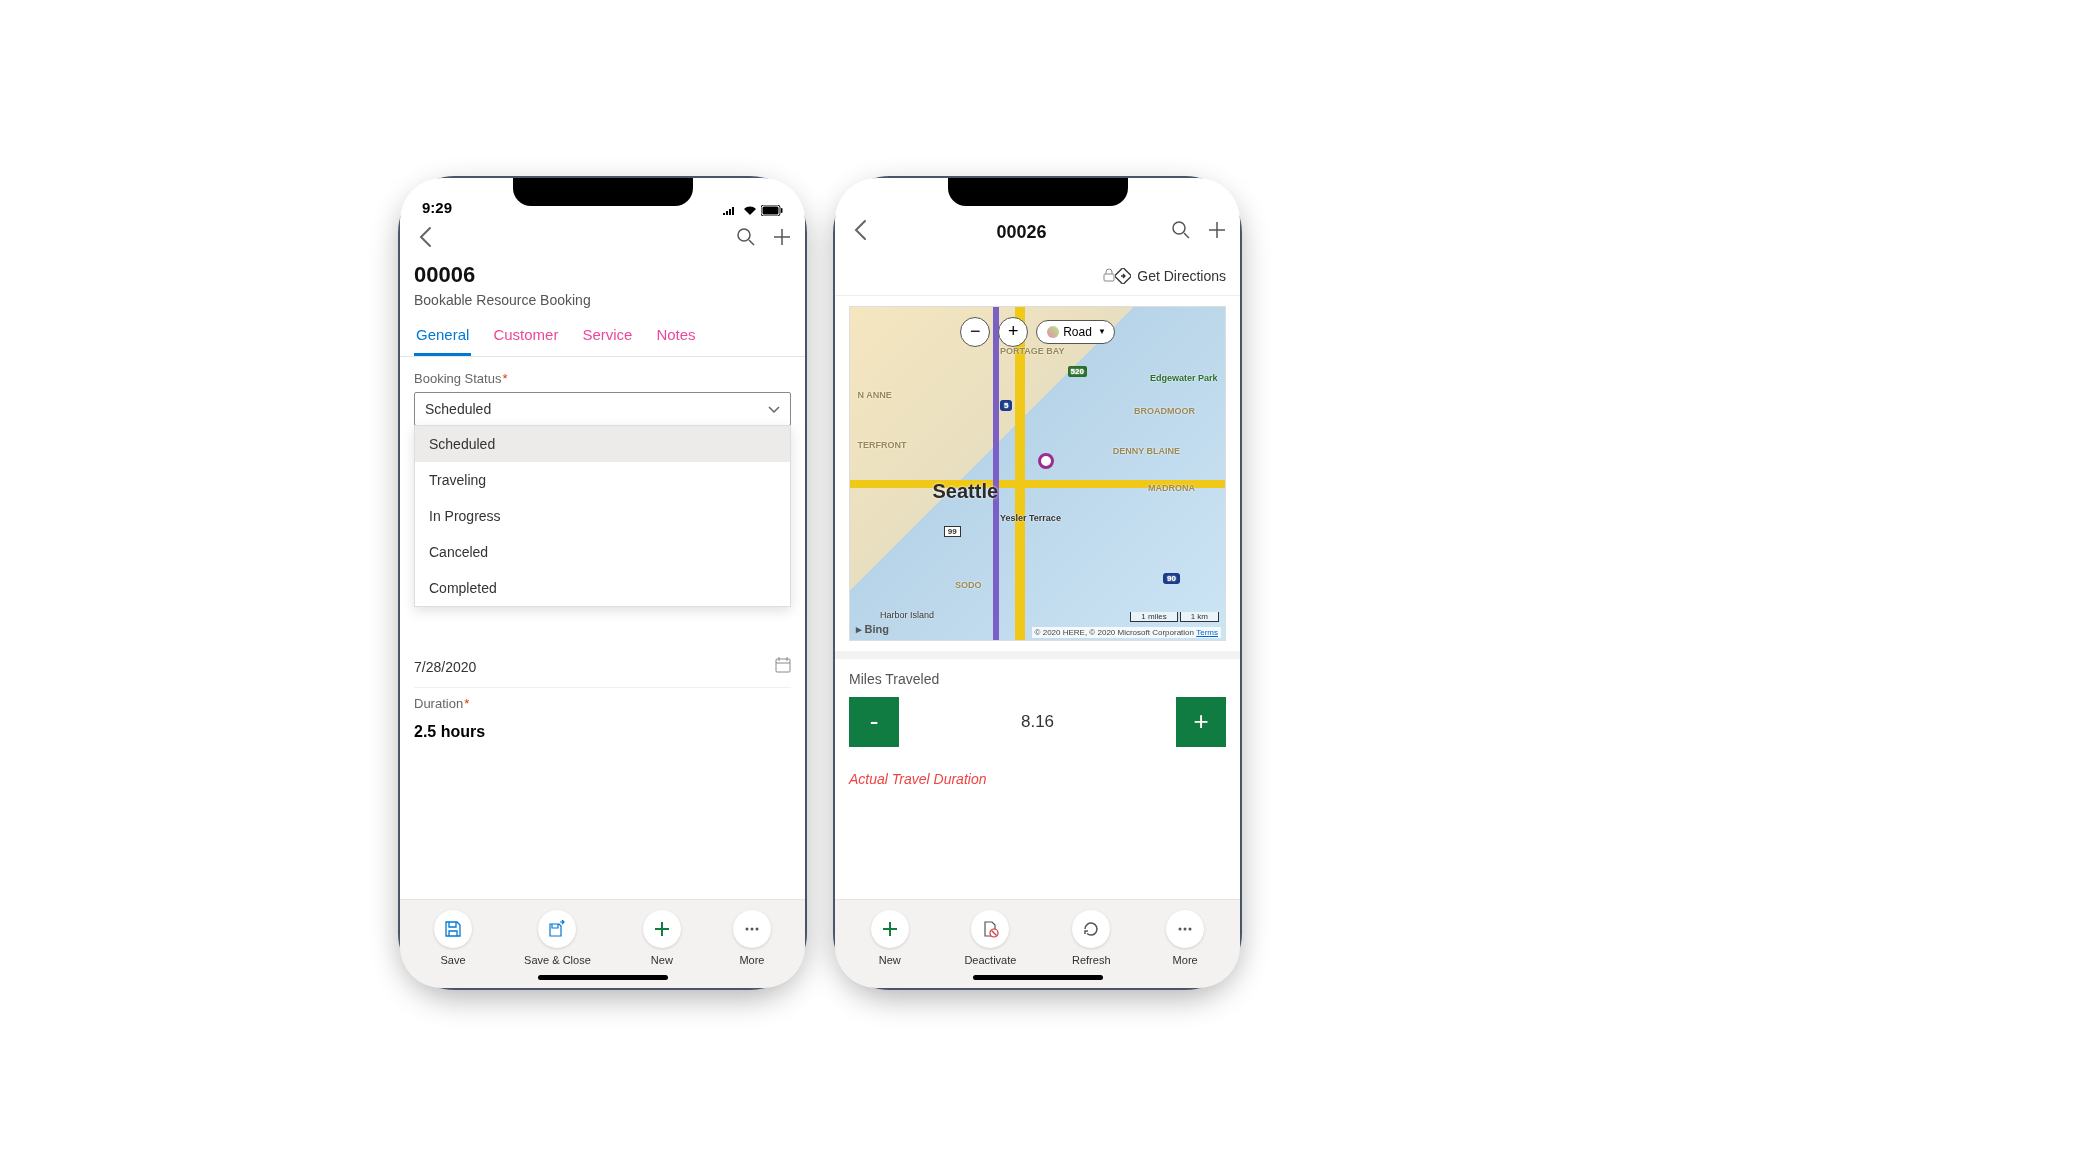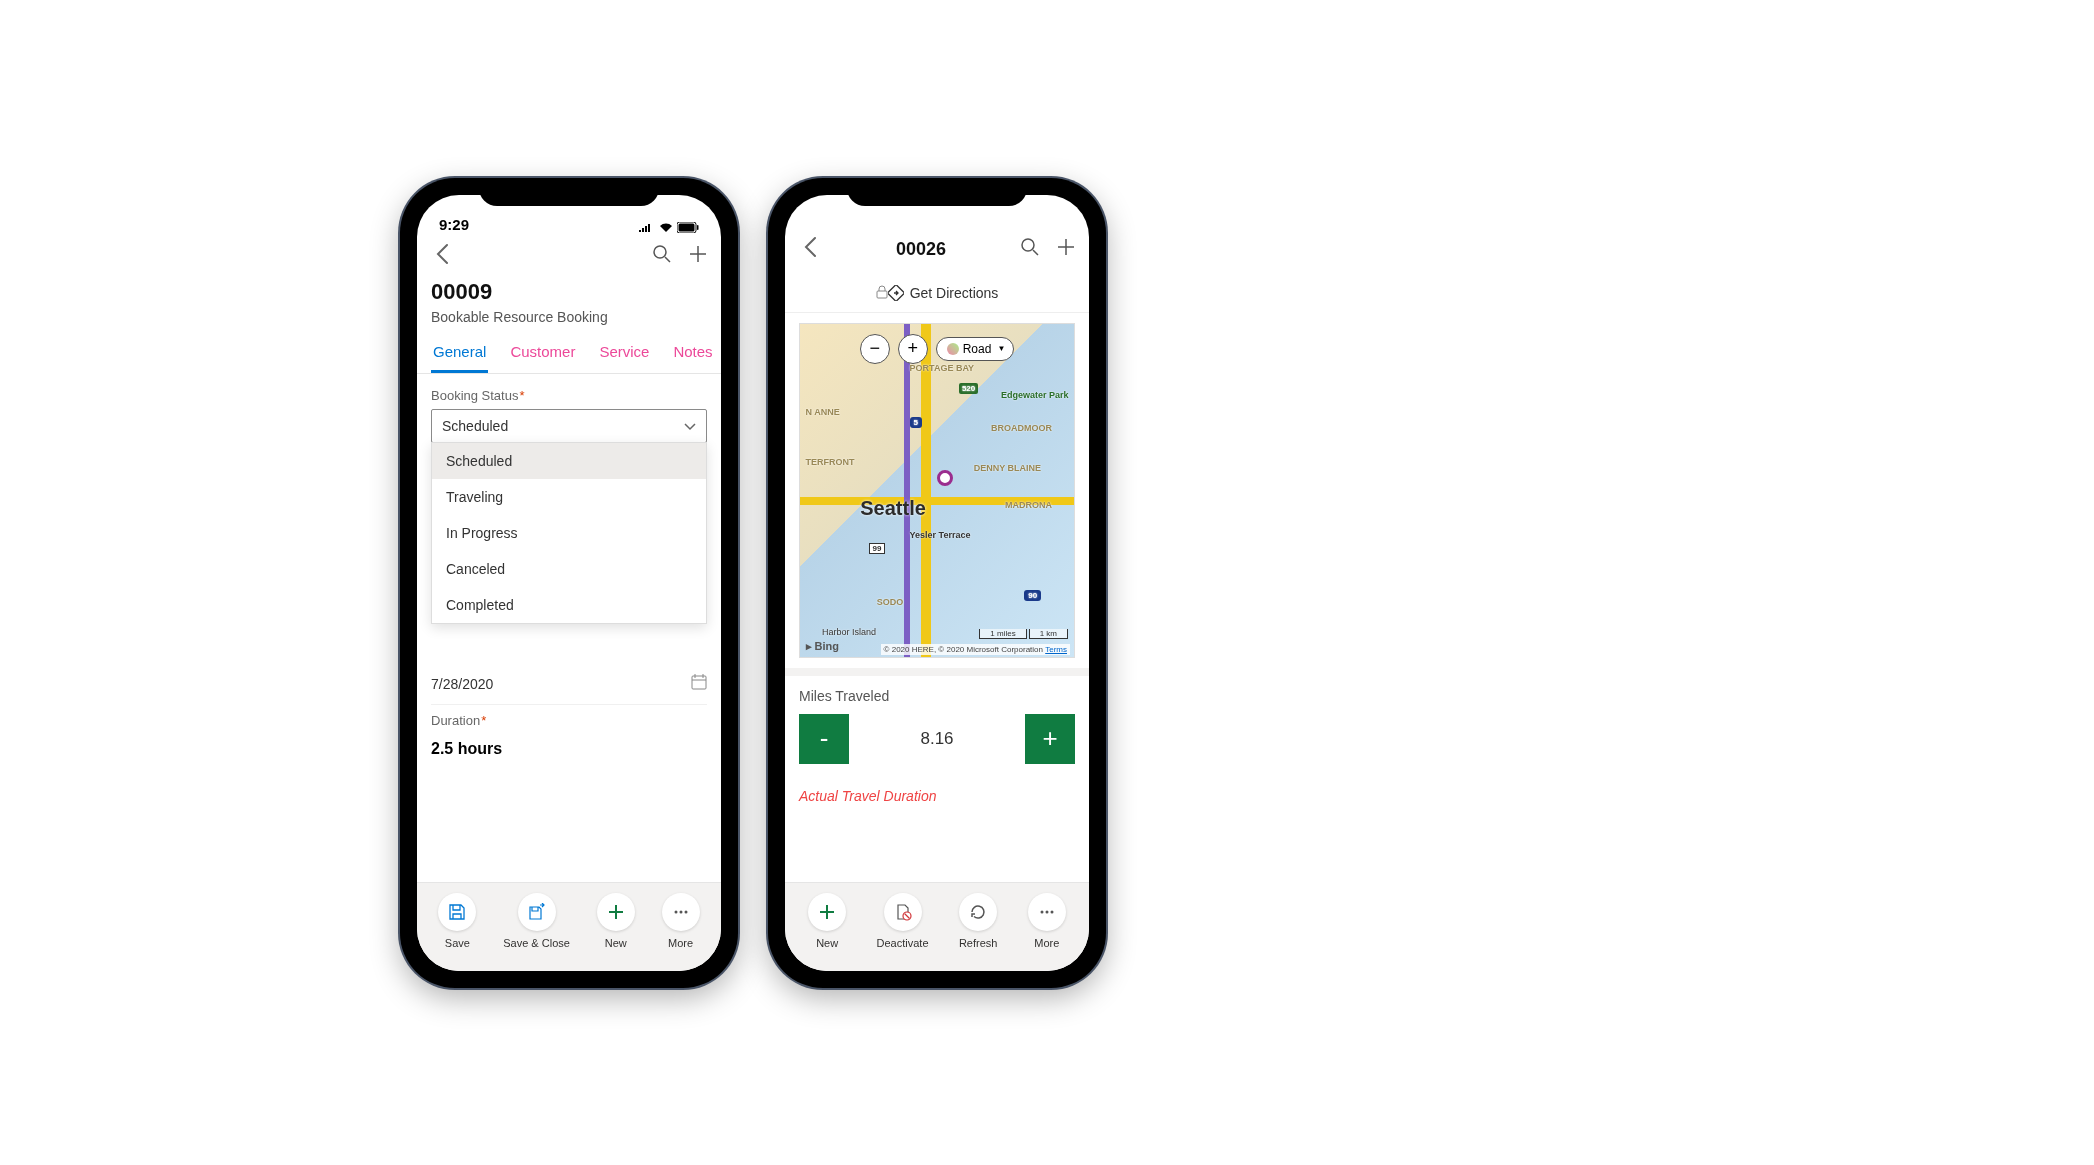--- a/index.html
+++ b/index.html
@@ -8,25 +8,25 @@
     height: 1165px;
     background: #fff;
     font-family: 'Segoe UI', -apple-system, BlinkMacSystemFont, sans-serif;
     display: flex;
     align-items: center;
     justify-content: flex-start;
     gap: 30px;
     padding-left: 400px;
   }
   .phone {
-    width: 338px;
+    width: 405px;
     height: 810px;
     background: #000;
     border-radius: 55px;
-    padding: 17px;
+    padding: 0;
     position: relative;
     box-shadow: 0 0 0 2px #4a5568, 0 10px 30px rgba(0,0,0,0.3);
   }
   .phone-inner {
     width: 100%;
     height: 100%;
     background: #fff;
     border-radius: 42px;
     overflow: hidden;
     position: relative;
@@ -161,21 +161,21 @@
   .header-row-2 {
     display: flex;
     align-items: center;
     justify-content: space-between;
     padding: 8px 14px;
     height: 50px;
   }
   .header-title-2 { font-size: 18px; font-weight: 600; color: #111; }
   .directions-row {
     display: flex;
-    justify-content: center;
+    justify-content: flex-end;
     align-items: center;
     padding: 10px 14px;
     border-bottom: 1px solid #eee;
     font-size: 14px;
   }
   .lock-icon { color: #888; font-size: 14px; }
   .directions-link { display: flex; align-items: center; gap: 6px; color: #333; cursor: pointer; }
   .map-container {
     margin: 10px 14px;
     height: 335px;
@@ -350,21 +350,21 @@
           </span>
           <span class="header-icon">
             <svg width="18" height="18" viewBox="0 0 18 18">
                 <line x1="9" y1="1" x2="9" y2="17" stroke="#555" stroke-width="1.5"></line>
                 <line x1="1" y1="9" x2="17" y2="9" stroke="#555" stroke-width="1.5"></line>
               </svg>
           </span>
         </div>
       </div>
       <div class="title-block">
-        <div class="record-id">00009</div>
+        <div class="record-id">00006</div>
         <div class="record-subtitle">Bookable Resource Booking</div>
       </div>
       <div class="tabs">
         <div class="tab active">General</div>
         <div class="tab">Customer</div>
         <div class="tab">Service</div>
         <div class="tab">Notes</div>
       </div>
       <div class="form-section">
         <label class="field-label required">Booking Status</label>

